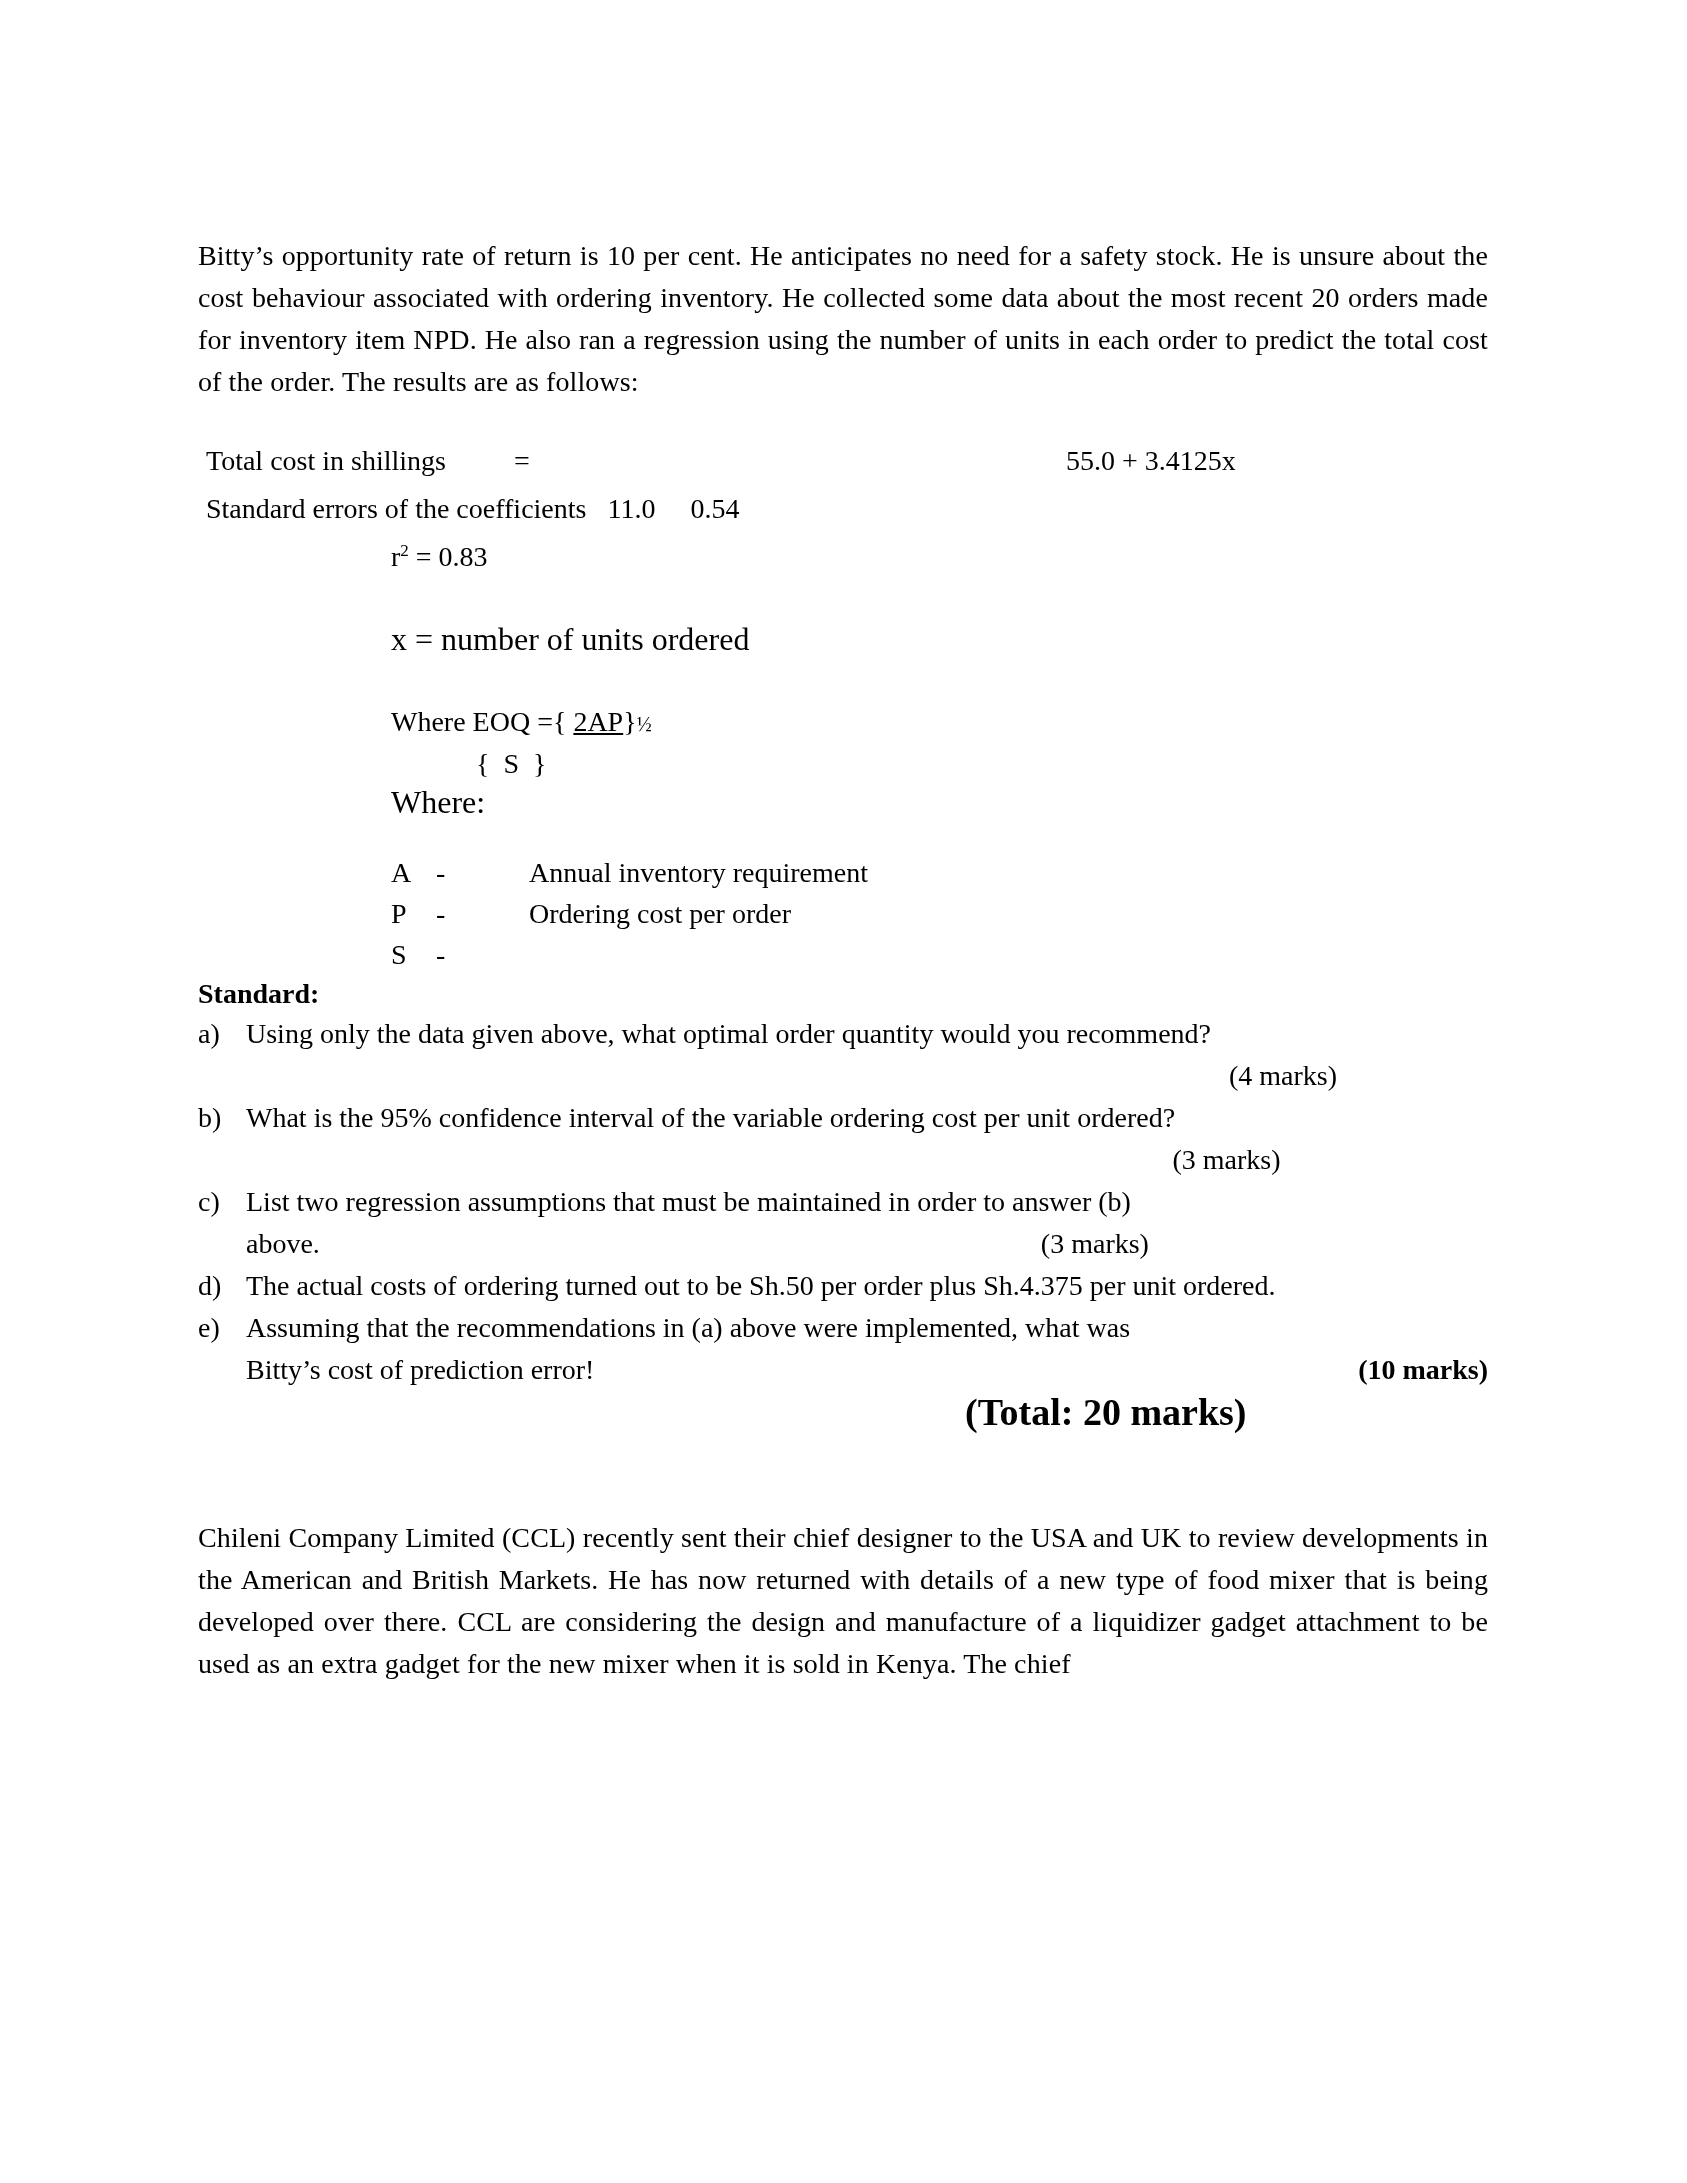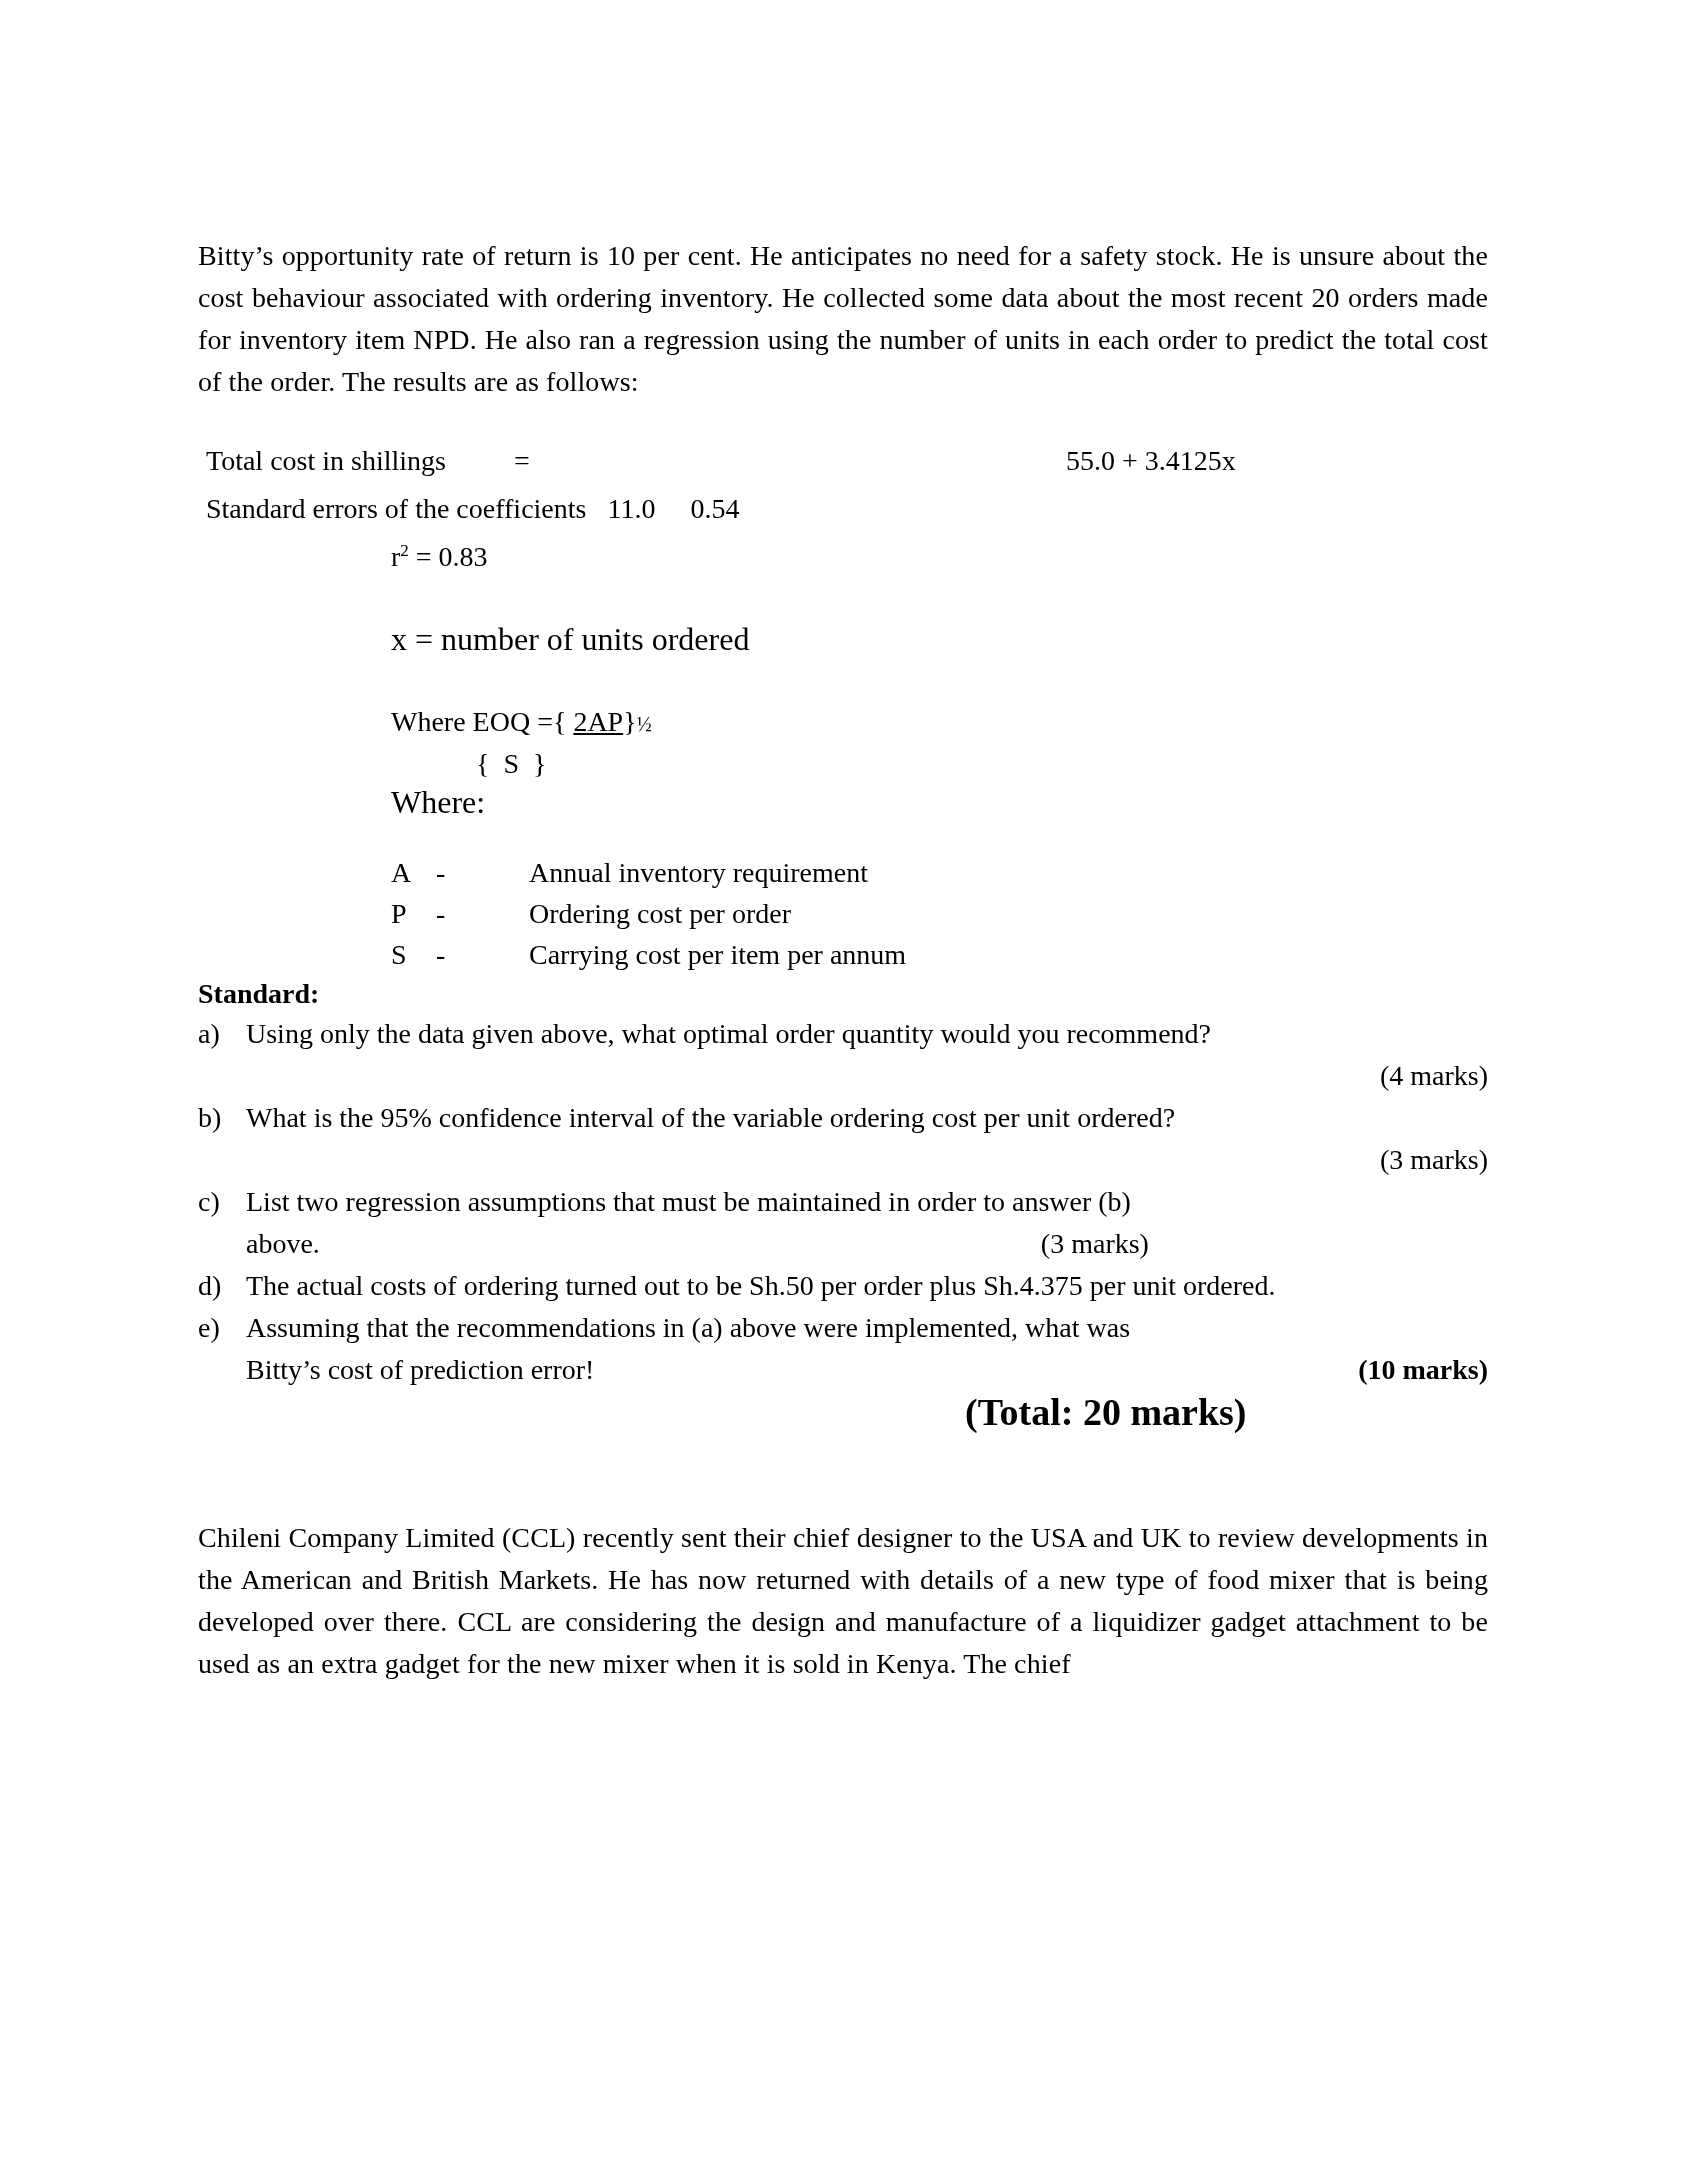--- a/index.html
+++ b/index.html
@@ -138,21 +138,21 @@
     font-size: 28px;
     line-height: 42px;
   }
   .qitem .body { display: block; }
   .qitem .body.lastline-flat { text-align: left; }
 
   .marks-line {
     font-size: 28px;
     line-height: 42px;
     margin: 0;
-    text-align: right;
+    text-align: center;
   }
   .marks-indent-1330 { padding-left: 880px; }
   .marks-indent-1160 { padding-left: 767px; }
 
   .total-line {
     font-size: 38px;
     line-height: 42px;
     font-weight: bold;
     margin: 0;
     padding-left: 767px;
@@ -219,21 +219,20 @@
       <span class="def-text">Annual inventory requirement</span>
     </div>
     <div class="def-row">
       <span class="def-sym">P</span>
       <span class="def-dash">-</span>
       <span class="def-text">Ordering cost per order</span>
     </div>
     <div class="def-row">
       <span class="def-sym">S</span>
       <span class="def-dash">-</span>
-      <span class="def-text">Carrying cost per item per annum</span>
     </div>
 
     <p class="required">Standard:</p>
 
     <ul class="qlist">
 
       <li class="qitem">
         <span class="marker">a)</span>
         <span class="body">Using only the data given above, what optimal order quantity would you recommend?</span>
       </li>

